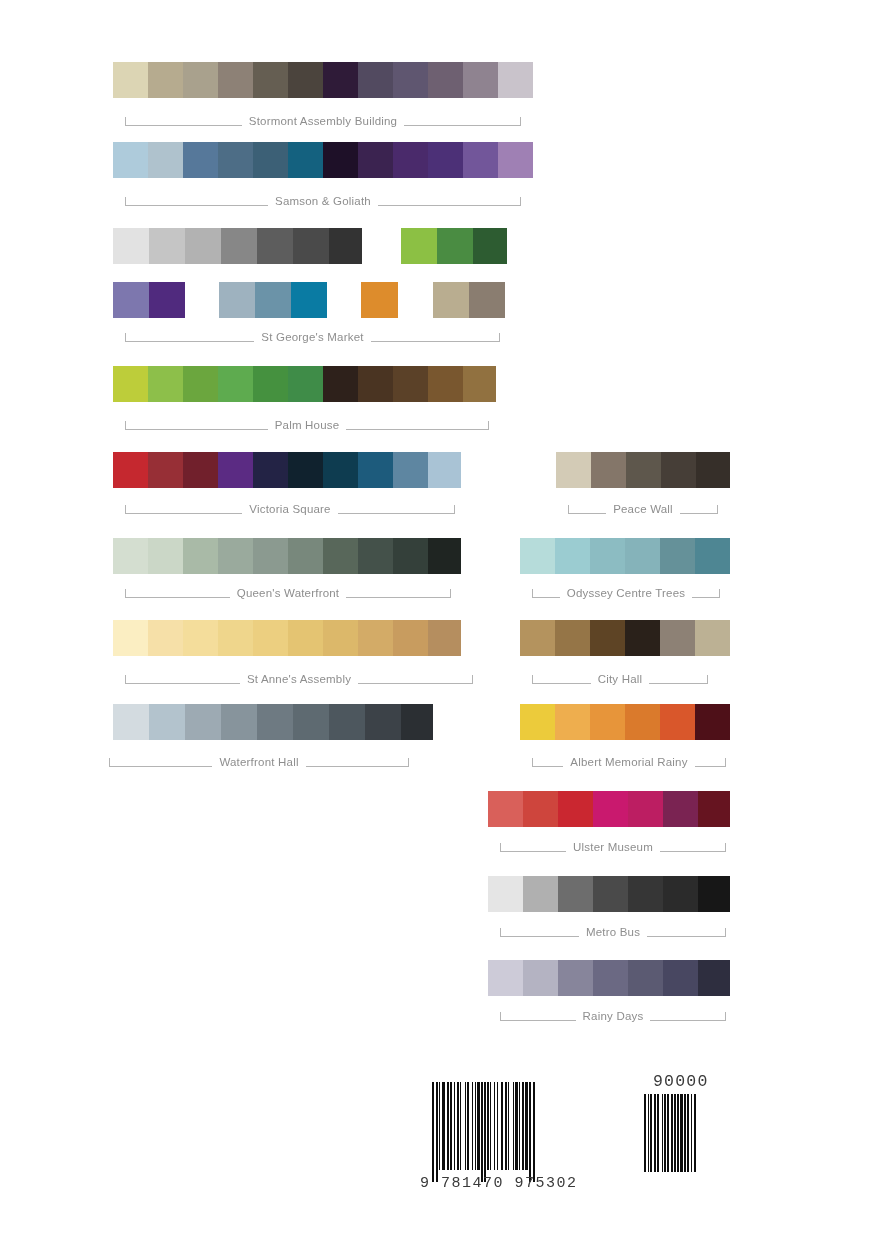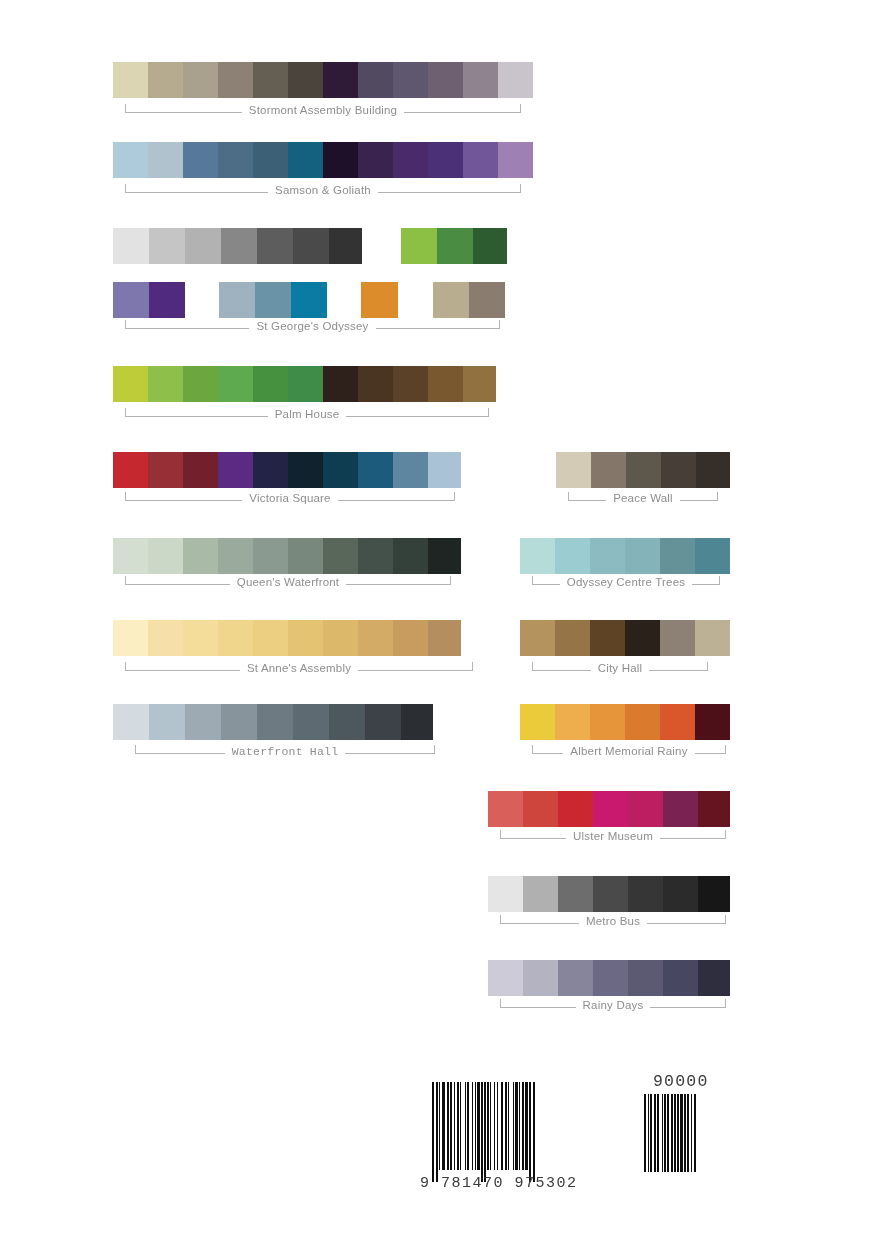--- a/index.html
+++ b/index.html
@@ -33,21 +33,21 @@
   }
   .swatch {
     height: 36px;
   }
 
   
   .caption {
     position: absolute;
     height: 22px;
     display: flex;
-    align-items: flex-start;
+    align-items: flex-end;
     justify-content: center;
     color: #8e8e8e;
     font-size: 11.5px;
     letter-spacing: 0.2px;
     white-space: nowrap;
     font-family: "Liberation Sans", sans-serif;
   }
   .cap-line {
     flex: 1 1 auto;
     height: 9px;
@@ -222,21 +222,21 @@
         </div>
         <div class="swatch-row" style="left: 361px; top: 282px;">
           <div class="swatch" style="width: 37px; background: rgb(221, 140, 44);"></div>
         </div>
         <div class="swatch-row" style="left: 433px; top: 282px;">
           <div class="swatch" style="width: 36px; background: rgb(185, 173, 144);"></div>
           <div class="swatch" style="width: 36px; background: rgb(138, 125, 112);"></div>
         </div>
         <div class="caption" style="left: 125px; top: 320px; width: 375px;">
           <div class="cap-line left"></div>
-          <div class="cap-text">St George's Odyssey</div>
+          <div class="cap-text">St George's Market</div>
           <div class="cap-line right"></div>
         </div>
       </div>
       <div class="palette" style="left: 0px; top: 0px;">
         <div class="swatch-row" style="left: 113px; top: 366px;">
           <div class="swatch" style="width: 35px; background: rgb(189, 205, 58);"></div>
           <div class="swatch" style="width: 35px; background: rgb(141, 191, 74);"></div>
           <div class="swatch" style="width: 35px; background: rgb(107, 166, 62);"></div>
           <div class="swatch" style="width: 35px; background: rgb(94, 171, 79);"></div>
           <div class="swatch" style="width: 35px; background: rgb(69, 145, 63);"></div>
@@ -315,21 +315,21 @@
           <div class="swatch" style="width: 36px; background: rgb(211, 219, 224);"></div>
           <div class="swatch" style="width: 36px; background: rgb(179, 195, 205);"></div>
           <div class="swatch" style="width: 36px; background: rgb(157, 170, 179);"></div>
           <div class="swatch" style="width: 36px; background: rgb(135, 148, 156);"></div>
           <div class="swatch" style="width: 36px; background: rgb(110, 122, 130);"></div>
           <div class="swatch" style="width: 36px; background: rgb(94, 106, 113);"></div>
           <div class="swatch" style="width: 36px; background: rgb(77, 87, 94);"></div>
           <div class="swatch" style="width: 36px; background: rgb(60, 66, 72);"></div>
           <div class="swatch" style="width: 32px; background: rgb(43, 47, 51);"></div>
         </div>
-        <div class="caption" style="left: 135px; top: 745px; width: 300px; font-family: Liberation Mono, monospace;">
+        <div class="caption" style="left: 109px; top: 745px; width: 300px;">
           <div class="cap-line left"></div>
           <div class="cap-text">Waterfront Hall</div>
           <div class="cap-line right"></div>
         </div>
       </div>
       <div class="palette" style="left: 0px; top: 0px;">
         <div class="swatch-row" style="left: 556px; top: 452px;">
           <div class="swatch" style="width: 35px; background: rgb(211, 203, 182);"></div>
           <div class="swatch" style="width: 35px; background: rgb(132, 118, 105);"></div>
           <div class="swatch" style="width: 35px; background: rgb(94, 87, 76);"></div>

